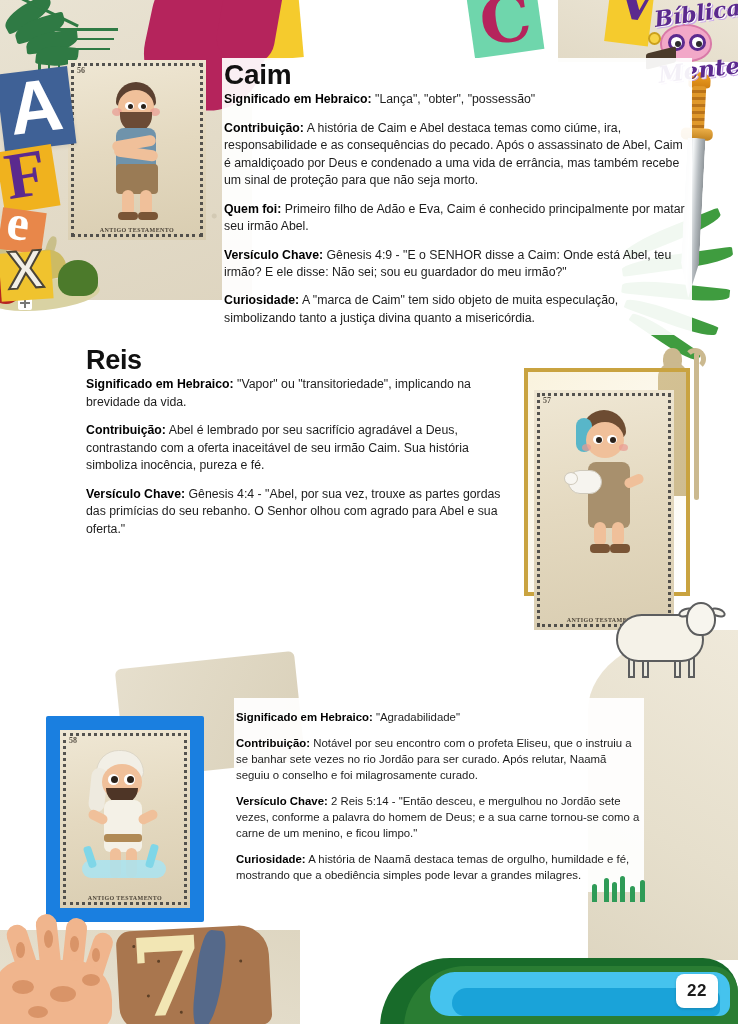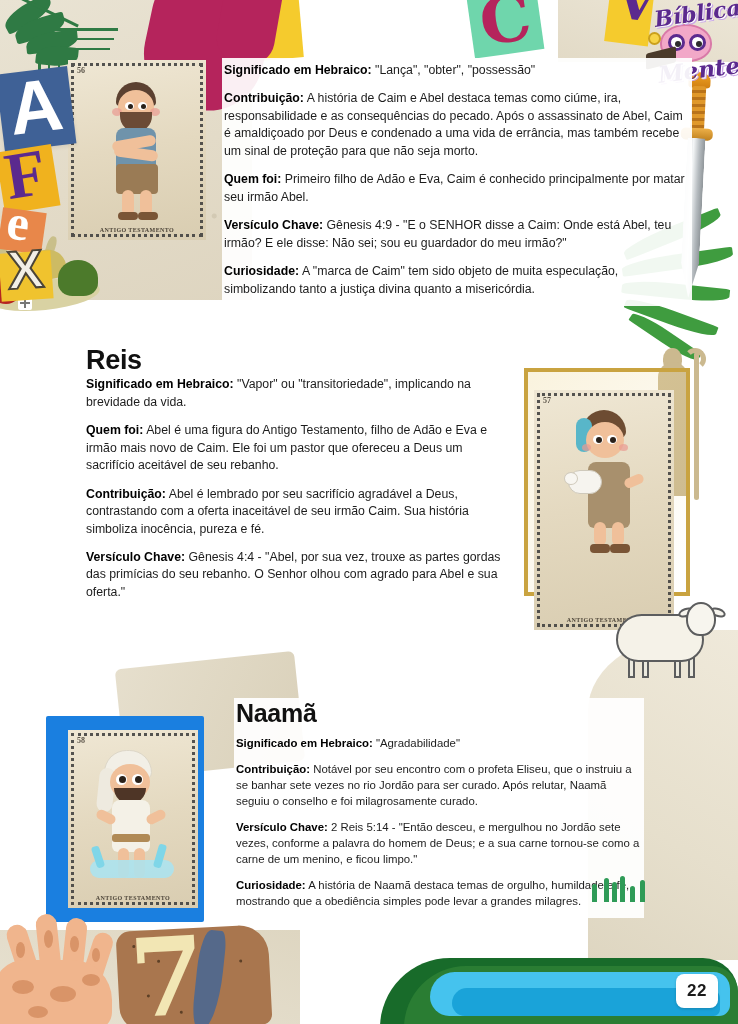--- a/index.html
+++ b/index.html
@@ -278,21 +278,21 @@
   .card-caim .frame-outer { background: #c2410c; padding: 5px; }
 
   
   .card-abel { left: 534px; top: 390px; width: 140px; height: 240px; }
   .card-abel .frame-outer { background: #1d1d1d; padding: 5px; }
   .gold-frame { position: absolute; left: 524px; top: 368px; width: 166px; height: 228px;
     border: 4px solid #c9a340;
     background: linear-gradient(135deg,rgba(240,220,160,.35),rgba(255,255,255,0)); }
 
   
-  .card-naama { left: 68px; top: 730px; width: 130px; height: 178px; }
+  .card-naama { left: 60px; top: 730px; width: 130px; height: 178px; }
   .card-naama .frame-outer { background: #1d1d1d; padding: 5px; }
   .blue-frame { position: absolute; left: 46px; top: 716px; width: 158px; height: 206px;
     background: #1a7fe0; border-radius: 2px; }
 
   
   .textcol {
     position: absolute;
     background: rgba(255,255,255,.93);
     color: #1c1c1c;
   }
@@ -415,20 +415,21 @@
           <div class="leg" style="left:72px;top:118px;width:12px;height:26px"></div>
           <div class="shoe" style="left:50px;top:140px;width:20px;height:8px"></div>
           <div class="shoe" style="left:70px;top:140px;width:20px;height:8px"></div>
         </div>
         <div class="caption">ANTIGO TESTAMENTO</div>
       </div>
     </div>
   </div>
 
   <div class="textcol block-caim">
+    <div class="section-title">Caim</div>
     <div class="para tight">
       <b>Significado em Hebraico:</b><span> "Lança", "obter", "possessão"</span>
     </div>
     <div class="para">
       <b>Contribuição:</b><span> A história de Caim e Abel destaca temas como ciúme, ira, responsabilidade e as consequências do pecado. Após o assassinato de Abel, Caim é amaldiçoado por Deus e condenado a uma vida de errância, mas também recebe um sinal de proteção para que não seja morto.</span>
     </div>
     <div class="para">
       <b>Quem foi:</b><span> Primeiro filho de Adão e Eva, Caim é conhecido principalmente por matar seu irmão Abel.</span>
     </div>
     <div class="para">
@@ -479,23 +480,20 @@
       </div>
     </div>
   </div>
 
   <div class="textcol block-abel">
     <div class="section-title">Reis</div>
     <div class="para tight">
       <b>Significado em Hebraico:</b><span> "Vapor" ou "transitoriedade", implicando na brevidade da vida.</span>
     </div>
     <div class="para">
-      <b>Quem foi:</b><span> Abel é uma figura do Antigo Testamento, filho de Adão e Eva e irmão mais novo de Caim. Ele foi um pastor que ofereceu a Deus um sacrifício aceitável de seu rebanho.</span>
-    </div>
-    <div class="para">
       <b>Contribuição:</b><span> Abel é lembrado por seu sacrifício agradável a Deus, contrastando com a oferta inaceitável de seu irmão Caim. Sua história simboliza inocência, pureza e fé.</span>
     </div>
     <div class="para">
       <b>Versículo Chave:</b><span> Gênesis 4:4 - "Abel, por sua vez, trouxe as partes gordas das primícias do seu rebanho. O Senhor olhou com agrado para Abel e sua oferta."</span>
     </div>
   </div>
 
   <div class="sheep">
     <div class="leg l1"></div>
       <div class="leg l2"></div>
@@ -538,21 +536,20 @@
           <div style="position:absolute;left:22px;top:118px;width:84px;height:18px;background:#a9e4f2;border-radius:40px;opacity:.85"></div>
           <div style="position:absolute;left:26px;top:104px;width:8px;height:22px;background:#7fd6e8;border-radius:3px;transform:rotate(-18deg)"></div>
           <div style="position:absolute;left:88px;top:102px;width:8px;height:24px;background:#7fd6e8;border-radius:3px;transform:rotate(16deg)"></div>
         </div>
         <div class="caption">ANTIGO TESTAMENTO</div>
       </div>
     </div>
   </div>
 
   <div class="textcol block-naama">
-    <div class="section-title">Naamã</div>
     <div class="para tight">
       <b>Significado em Hebraico:</b><span> "Agradabilidade"</span>
     </div>
     <div class="para">
       <b>Contribuição:</b><span> Notável por seu encontro com o profeta Eliseu, que o instruiu a se banhar sete vezes no rio Jordão para ser curado. Após relutar, Naamã seguiu o conselho e foi milagrosamente curado.</span>
     </div>
     <div class="para">
       <b>Versículo Chave:</b><span> 2 Reis 5:14 - "Então desceu, e mergulhou no Jordão sete vezes, conforme a palavra do homem de Deus; e a sua carne tornou-se como a carne de um menino, e ficou limpo."</span>
     </div>
     <div class="para">

